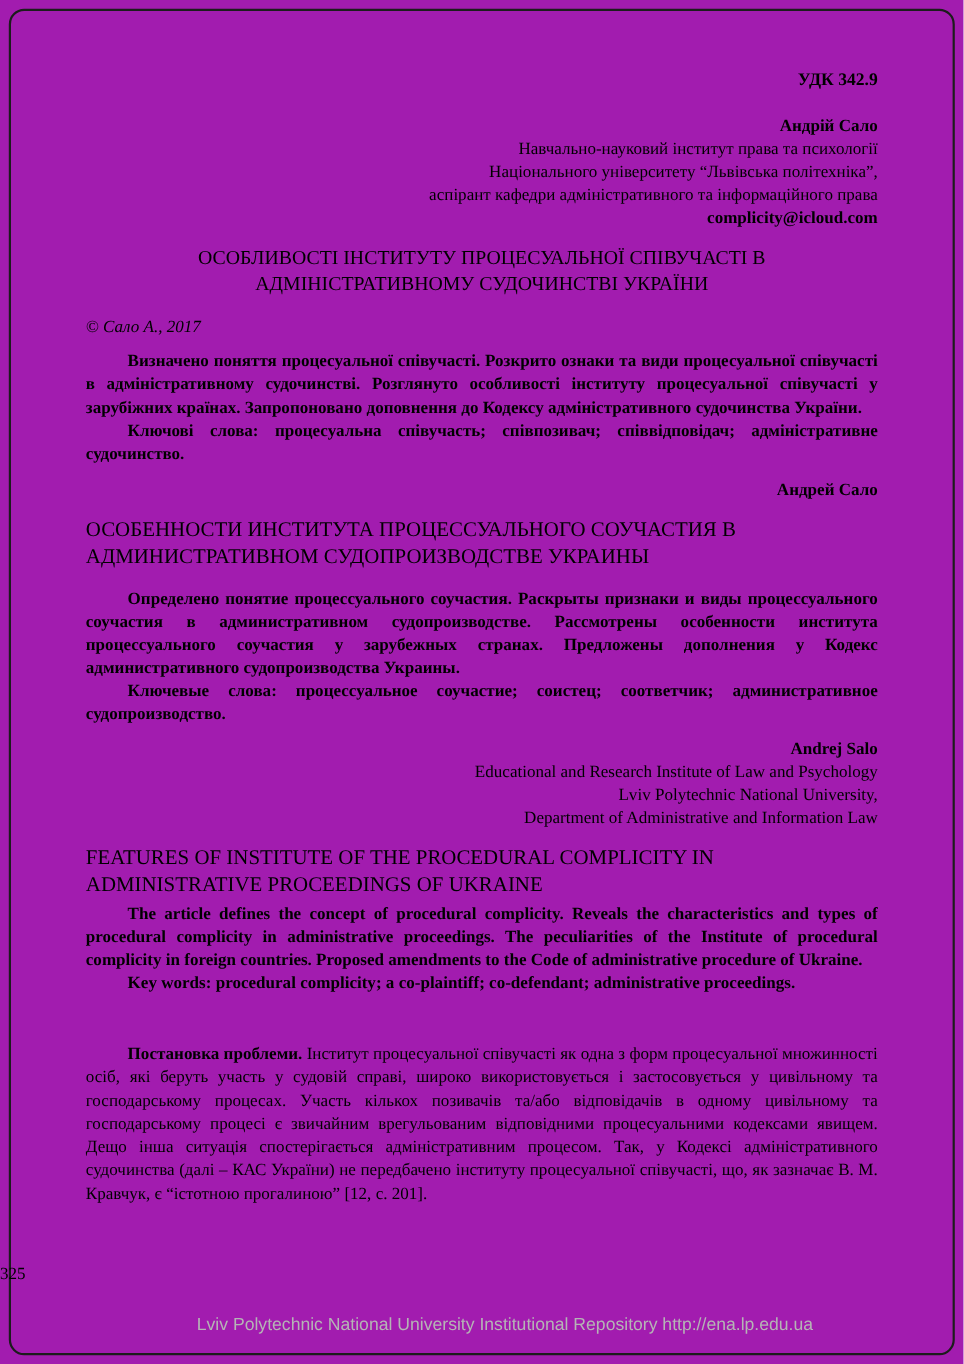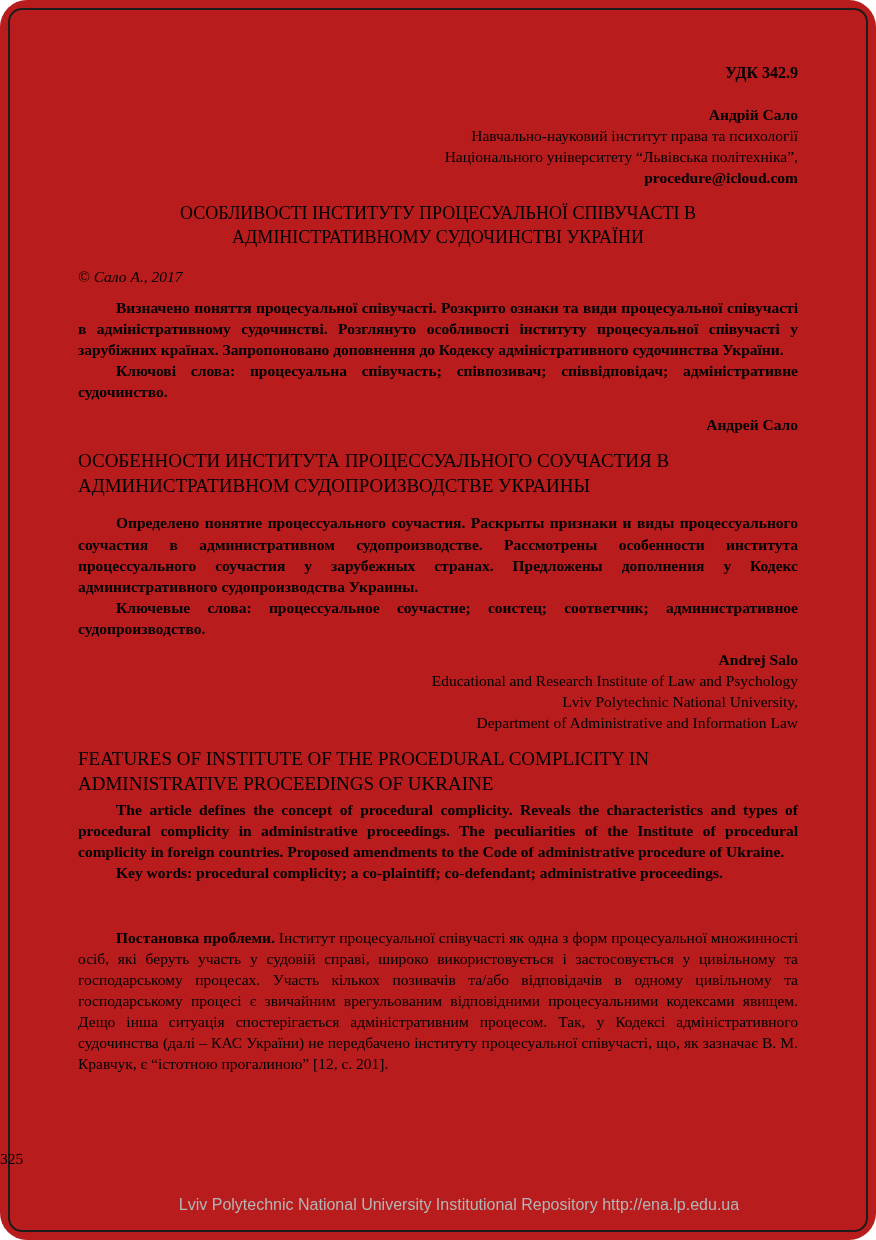--- a/index.html
+++ b/index.html
@@ -1,25 +1,24 @@
 <!DOCTYPE html>
 <html><head>
 <meta charset="utf-8">
 <style>
   html, body { margin: 0; padding: 0; background: #ffffff; }
   .page {
     position: relative;
     width: 876px;
     height: 1240px;
-    background: #b91c1c;
+    background: #a21caf;
     font-family: "Liberation Serif", serif;
     color: #000000;
     box-sizing: border-box;
     overflow: hidden;
-    border-radius: 27px;
   }
   .frame {
     position: absolute;
     top: 8px; left: 8px; right: 8px; bottom: 8px;
     border: 2px solid #1c1c1c;
     border-radius: 14px;
     pointer-events: none;
   }
   .content {
     position: relative;
@@ -89,21 +88,22 @@
   <div class="frame"></div>
 
   <div class="content">
 
     <div class="udc bold right">УДК 342.9</div>
 
     <div class="author-block right">
       <div class="bold">Андрій Сало</div>
       <div>Навчально-науковий інститут права та психології</div>
       <div>Національного університету “Львівська політехніка”,</div>
-      <div class="bold">procedure@icloud.com</div>
+      <div>аспірант кафедри адміністративного та інформаційного права</div>
+      <div class="bold">complicity@icloud.com</div>
     </div>
 
     <h1 class="title-ua">ОСОБЛИВОСТІ ІНСТИТУТУ ПРОЦЕСУАЛЬНОЇ СПІВУЧАСТІ В АДМІНІСТРАТИВНОМУ СУДОЧИНСТВІ УКРАЇНИ</h1>
 
     <div class="copyright italic">© Сало А., 2017</div>
 
     <p class="para just bold">Визначено поняття процесуальної співучасті. Розкрито ознаки та види процесуальної співучасті в адміністративному судочинстві. Розглянуто особливості інституту процесуальної співучасті у зарубіжних країнах. Запропоновано доповнення до Кодексу адміністративного судочинства України.</p>
     <p class="para just bold">Ключові слова: процесуальна співучасть; співпозивач; співвідповідач; адміністративне судочинство.</p>
 
     <div class="author-block right ru-author">

